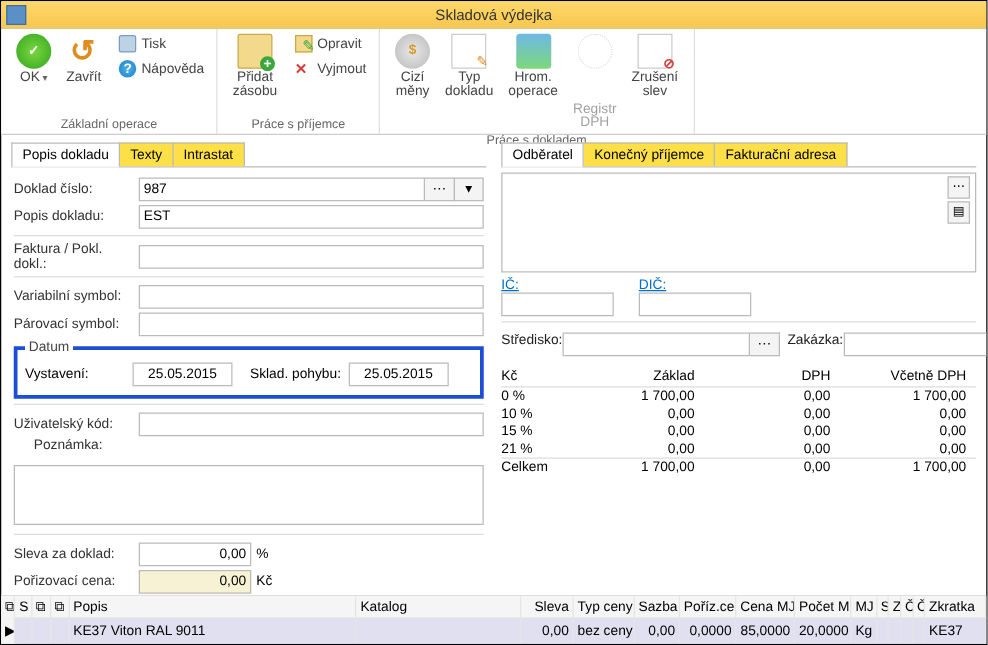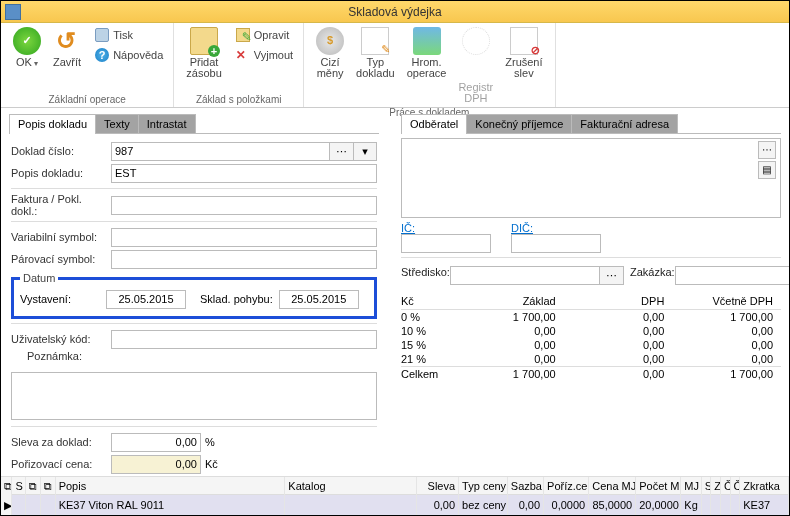--- a/index.html
+++ b/index.html
@@ -37,26 +37,26 @@
 .ico-currency { background: radial-gradient(#e8e8e8,#b8b8b8); border-radius: 50%; text-align: center; line-height: 26px; color: #d79a2b; font-weight: bold; }
 .ico-currency::after { content: "$"; }
 .ico-doctype { background: #fff; border: 1px solid #ccc; position: relative; }
 .ico-doctype::after { content: "✎"; position: absolute; bottom: -2px; right: -2px; color: #e08c1f; }
 .ico-bulk { background: linear-gradient(180deg,#6fb8e6,#7bd87b); border-radius: 3px; }
 .ico-registr { border: 1px dotted #bbb; border-radius: 50%; }
 .ico-cancel-disc { background: #fff; border: 1px solid #ccc; position: relative; }
 .ico-cancel-disc::after { content: "⊘"; position: absolute; bottom: -3px; right: -3px; color: #d83b3b; font-weight: bold; }
 
 .content { display: flex; flex-direction: column; position: absolute; top: 107px; bottom: 0; left: 0; right: 0; }
-.main { flex: 1; display: flex; padding: 6px 8px 4px 8px; gap: 22px; overflow: hidden; }
+.main { flex: 1; display: flex; padding: 6px 8px 4px 8px; gap: 12px; overflow: hidden; }
 .left-panel { flex: 1; min-width: 0; }
 .right-panel { width: 380px; }
 
 .tabs { display: flex; border-bottom: 1px solid #bbb; }
-.tab { padding: 3px 8px; border: 1px solid #bbb; border-bottom: none; margin-right: -1px; background: #a3a3a3; cursor: pointer; }
+.tab { padding: 3px 8px; border: 1px solid #bbb; border-bottom: none; margin-right: -1px; background: #fde047; cursor: pointer; }
 .tab.active { background: #fff; position: relative; }
 .tab.active::after { content: ""; position: absolute; left: 0; right: 0; bottom: -1px; height: 1px; background: #fff; }
 .tab.filled { background: #fff; }
 
 .form { padding: 6px 2px; }
 .frow { display: flex; align-items: center; min-height: 22px; }
 .flabel { width: 100px; color: #333; }
 .finput { border: 1px solid #bbb; height: 19px; padding: 1px 3px; background: #fff; }
 .finput.wide { flex: 1; }
 .finput.num { text-align: right; width: 90px; }
@@ -154,21 +154,21 @@
           <div class="rbtn-small">
             <div class="ico ico-edit"></div>
             <span>Opravit</span>
           </div>
           <div class="rbtn-small">
             <div class="ico ico-cut"></div>
             <span>Vyjmout</span>
           </div>
         </div>
       </div>
-      <div class="caption">Základ s položkami</div>
+      <div class="caption">Práce s příjemce</div>
     </div>
 
     <div class="rgroup">
       <div class="row">
         <div class="rbtn-large">
           <div class="ico ico-currency"></div>
           <div class="lbl" style="white-space:pre;">Cizí
 měny</div>
         </div>
         <div class="rbtn-large">

